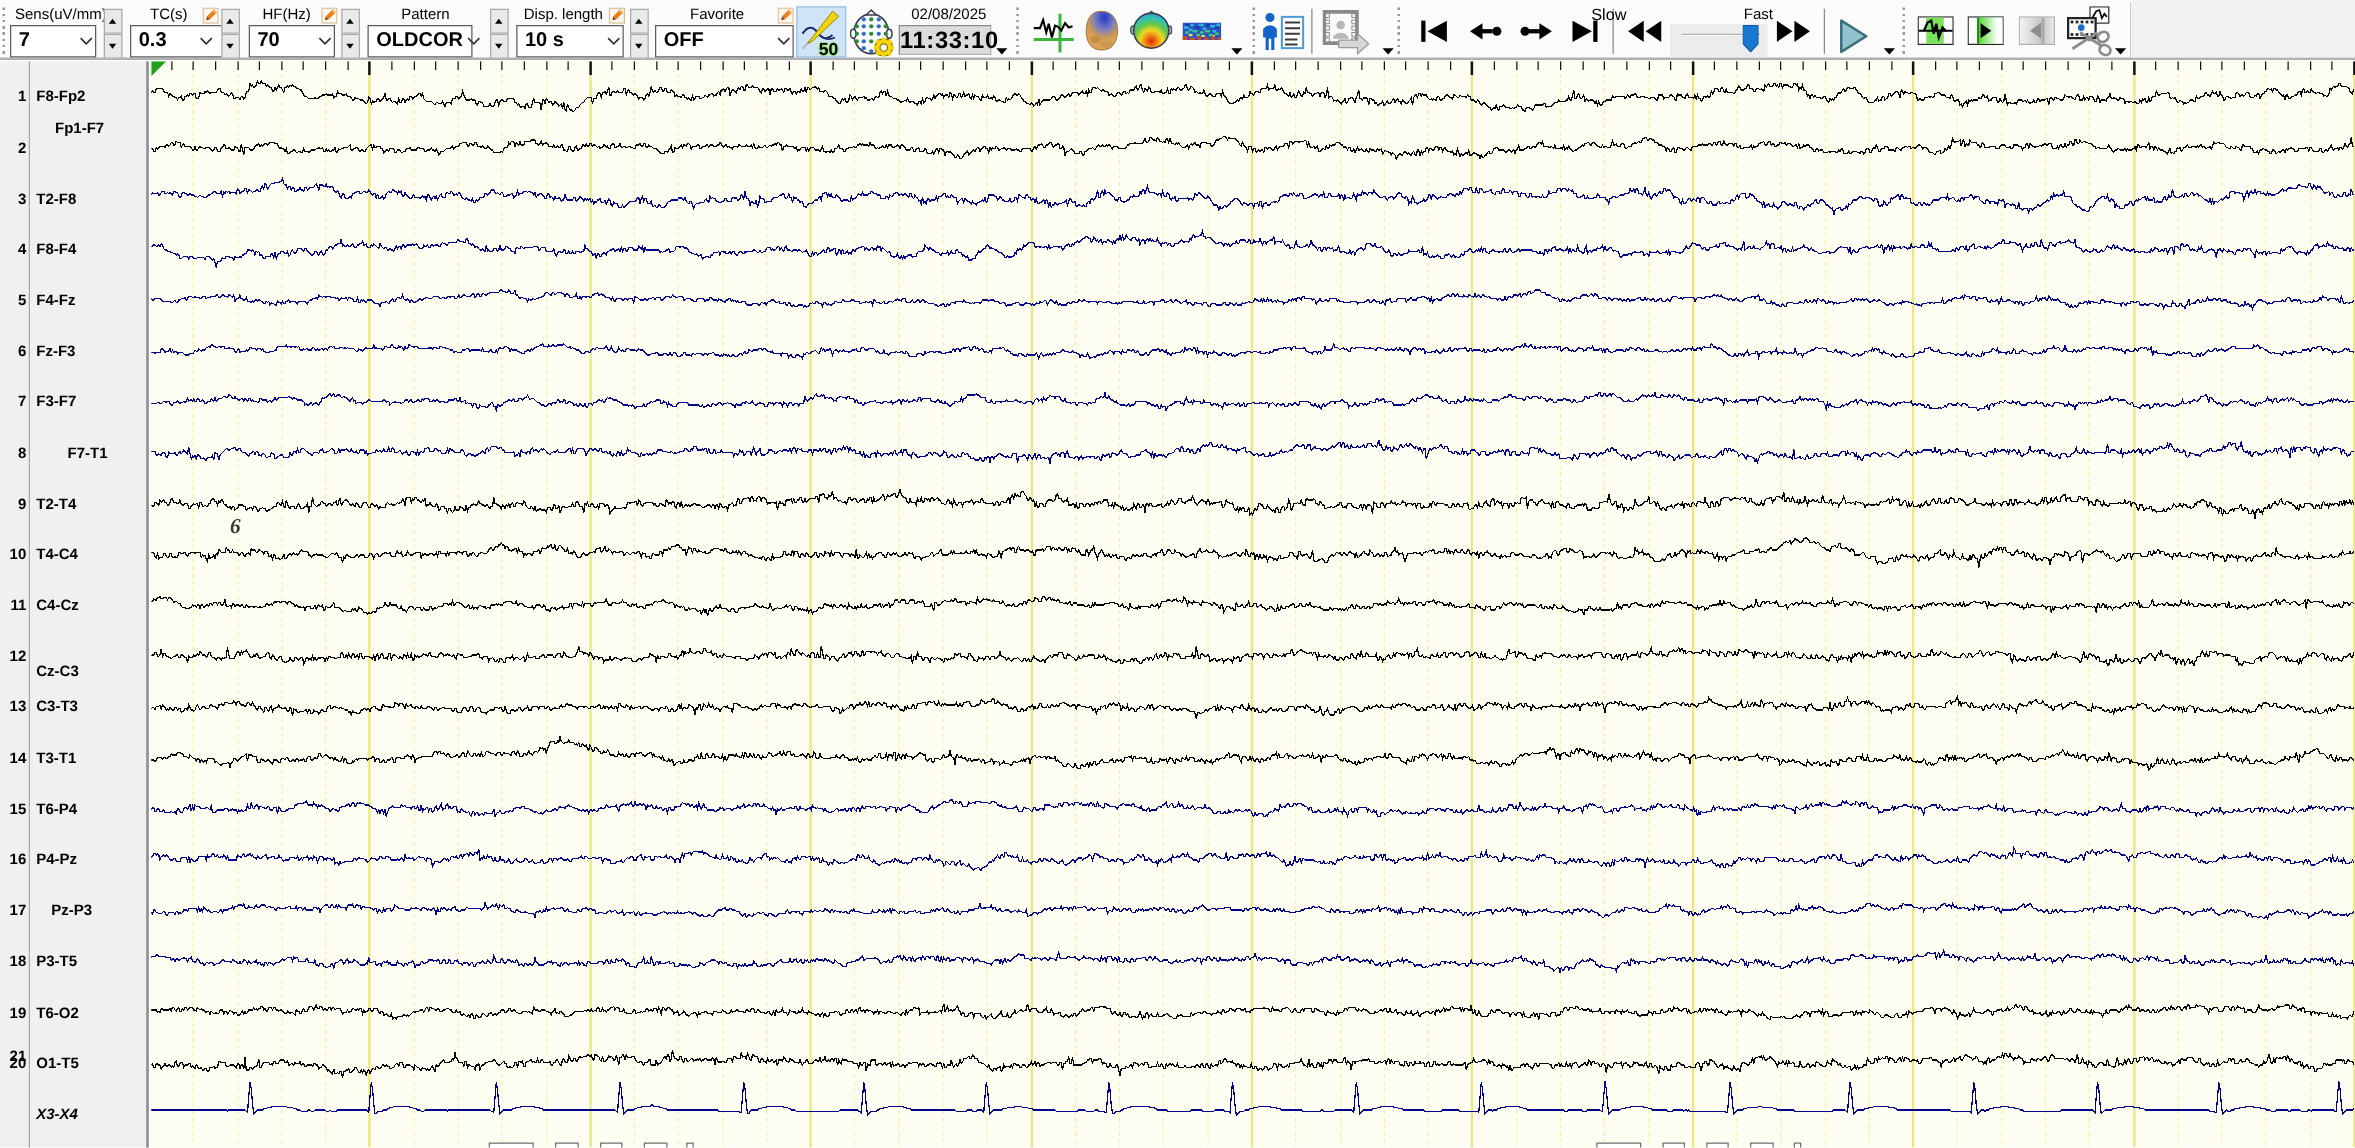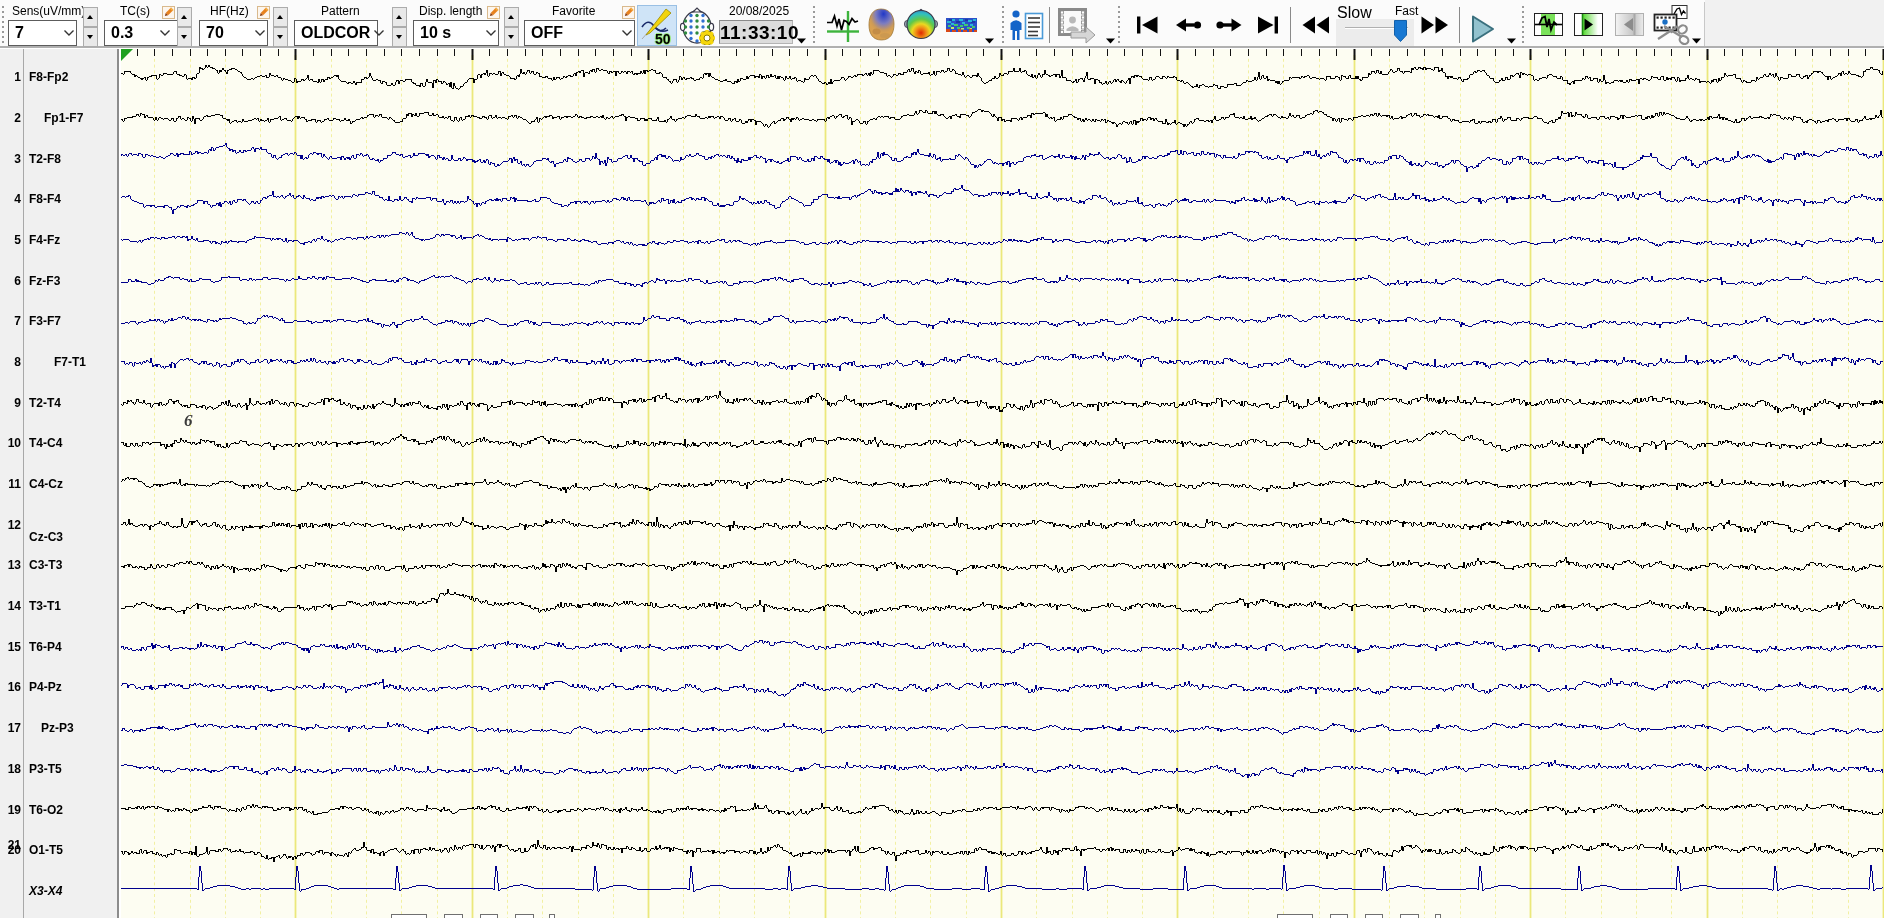--- a/index.html
+++ b/index.html
@@ -166,21 +166,21 @@
 <circle cx="0" cy="0" r="7" fill="#f6d70c" stroke="#8a7a00" stroke-width="1"></circle>
 <g stroke="#f6d70c" stroke-width="3.2">
 <line x1="-8" y1="0" x2="8" y2="0"></line>
           <line x1="0" y1="-8" x2="0" y2="8"></line>
 <line x1="-5.7" y1="-5.7" x2="5.7" y2="5.7"></line>
           <line x1="-5.7" y1="5.7" x2="5.7" y2="-5.7"></line>
 </g>
 <circle cx="0" cy="0" r="3" fill="#fff" stroke="#8a7a00" stroke-width="1"></circle>
 </g>
 </svg>
-<div class="tlab" style="left:729px;font-size:12px">20/08/2025</div>
+<div class="tlab" style="left:729px;font-size:12px">02/08/2025</div>
 <div class="abs" style="left:719px;top:20px;width:74px;height:24px;background:#dcdcdc;border:1px solid #b4b4b4;border-top-color:#8a8a8a;border-left-color:#8a8a8a;text-align:center;font-size:19px;font-weight:bold;line-height:24px;letter-spacing:0.5px">11:33:10</div>
 <svg class="abs" style="left:797px;top:38px" width="9" height="6">
       <polygon points="0,0.5 9,0.5 4.5,5.5" fill="#000"></polygon>
     </svg>
 <div class="abs" style="left:813px;top:6px;width:2px;height:38px;background-image:repeating-linear-gradient(#999 0 2px,transparent 2px 5px)"></div>
 <svg class="abs" style="left:825px;top:9px" width="36" height="34">
 <line x1="23" y1="2" x2="23" y2="33" stroke="#3db43d" stroke-width="2.4"></line>
 <line x1="2" y1="22.5" x2="34" y2="22.5" stroke="#3db43d" stroke-width="2.4"></line>
 <polyline points="2,13.5 7,13.5 9.5,7 12,17 14,10 16.5,21 19,11.5 21.5,12.5 24,15.5 27,9.5 30,13 33,12" stroke="#000" stroke-width="1.7" fill="none"></polyline>
 </svg>
@@ -310,21 +310,21 @@
 <div class="abs" style="left:1290px;top:7px;width:1px;height:36px;background:#8a8a8a"></div>
 <svg class="abs" style="left:1302px;top:16px" width="28" height="18">
 <polygon points="13,0.5 13,17.5 0.5,9" fill="#000"></polygon>
 <polygon points="27,0.5 27,17.5 14.5,9" fill="#000"></polygon>
 </svg>
 <div class="abs" style="left:1336px;top:19px;width:78px;height:27px;background:#ececec"></div>
 <div class="abs" style="left:1345px;top:27px;width:63px;height:2px;background:#b0b0b0;border-bottom:1px solid #fff"></div>
 <svg class="abs" style="left:1394px;top:20px" width="13" height="22">
 <polygon points="0.5,0.5 12.5,0.5 12.5,15 6.5,21.5 0.5,15" fill="#1878d2" stroke="#1260aa"></polygon>
 </svg>
-<div class="tlab" style="left:1337px;font-size:16px">Slow</div>
+<div class="tlab" style="left:1273px;font-size:13px">Slow</div>
 <div class="tlab" style="left:1395px;font-size:12px">Fast</div>
 <svg class="abs" style="left:1421px;top:16px" width="28" height="18">
 <polygon points="0.5,0.5 0.5,17.5 13,9" fill="#000"></polygon>
 <polygon points="14.5,0.5 14.5,17.5 27,9" fill="#000"></polygon>
 </svg>
 <div class="abs" style="left:1459px;top:7px;width:1px;height:36px;background:#8a8a8a"></div>
 <svg class="abs" style="left:1471px;top:15px" width="24" height="28">
 <polygon points="2,1.5 22,14 2,26.5" fill="#92c2ce" stroke="#3a707e" stroke-width="2" stroke-linejoin="round"></polygon>
 </svg>
 <svg class="abs" style="left:1507px;top:38px" width="9" height="6">
@@ -390,21 +390,21 @@
       <polygon points="0,0.5 9,0.5 4.5,5.5" fill="#000"></polygon>
     </svg>
 <div class="abs" style="left:1704px;top:2px;width:1px;height:44px;background:#c8c8c8"></div>
 <div class="abs" style="left:1705px;top:0;width:179px;height:46px;background:#f1f1f1"></div>
 </div>
 <div id="sidebar">
     <div class="vline"></div>
 <div class="num" style="top:20px">1</div>
     <div class="lab" style="top:20px;">F8-Fp2</div>
 <div class="num" style="top:61px">2</div>
-    <div class="lab" style="top:61px;padding-left:15px;">Fp1-F7</div>
+    <div class="lab" style="top:45px;padding-left:15px;">Fp1-F7</div>
 <div class="num" style="top:102px">3</div>
     <div class="lab" style="top:102px;">T2-F8</div>
 <div class="num" style="top:142px">4</div>
     <div class="lab" style="top:142px;">F8-F4</div>
 <div class="num" style="top:183px">5</div>
     <div class="lab" style="top:183px;">F4-Fz</div>
 <div class="num" style="top:224px">6</div>
     <div class="lab" style="top:224px;">Fz-F3</div>
 <div class="num" style="top:264px">7</div>
     <div class="lab" style="top:264px;">F3-F7</div>

